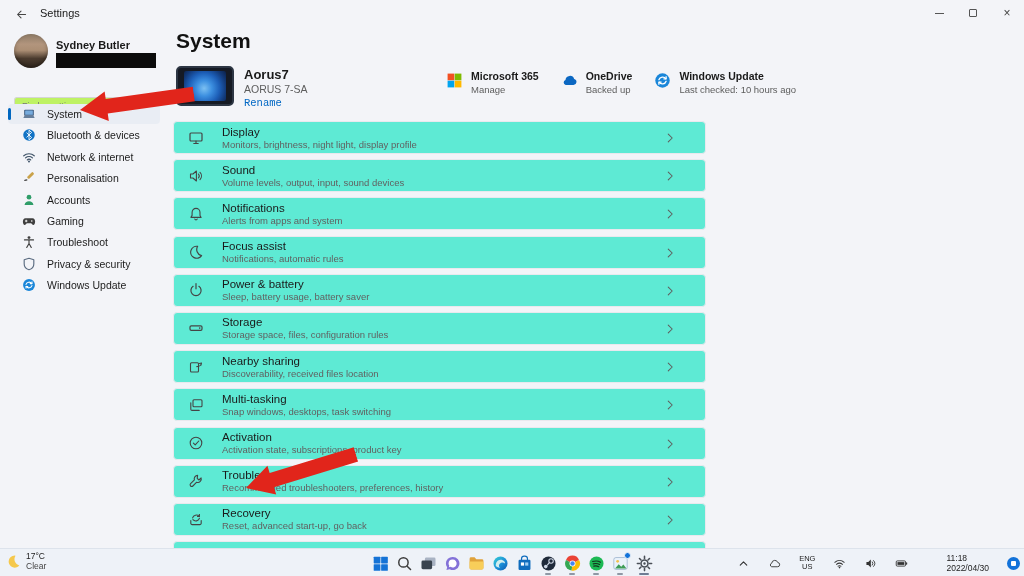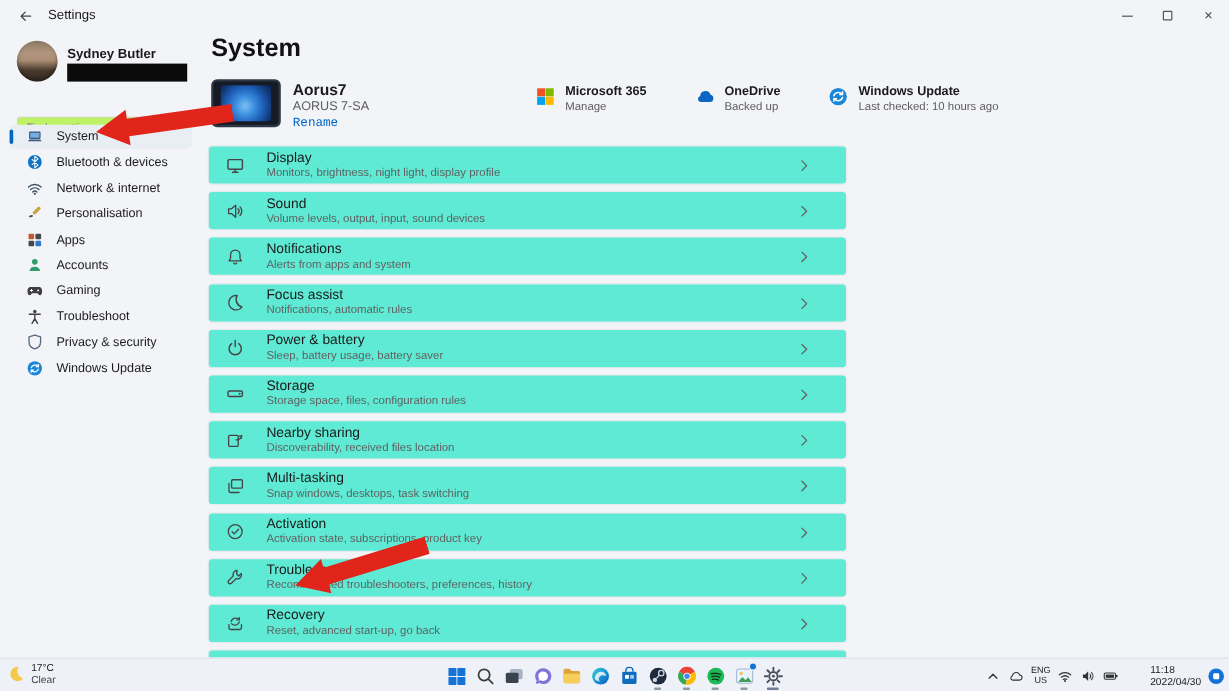--- a/index.html
+++ b/index.html
@@ -38,21 +38,21 @@
   
   .main { position:absolute; left:168px; top:26px; right:0; bottom:28px; overflow:hidden; }
   .page-title { position:absolute; left:8px; top:3px; font-size:21px; font-weight:600; color:#111; }
   .device-thumb { position:absolute; left:8px; top:40px; width:58px; height:40px; border-radius:5px;
                   background:#151a24; border:2px solid #2d3644; overflow:hidden; }
   .device-thumb .bloom { position:absolute; left:6px; top:3px; right:6px; bottom:3px; border-radius:2px;
                   background:radial-gradient(circle at 48% 58%, #7cc0f2 0%, #3c8fe0 28%, #1d5fb8 55%, #123a7a 78%, #0b1f45 100%); }
   .device-name { position:absolute; left:76px; top:41px; font-size:13px; font-weight:600; }
   .device-model { position:absolute; left:76px; top:57px; font-size:10.5px; color:#5d5d5d; }
   .device-rename { position:absolute; left:76px; top:71px; font-size:10.5px; color:#0067c4; cursor:pointer;font-family:Liberation Mono, monospace; }
-  .status-row { position:absolute; left:278px; top:44px; display:flex; gap:40px; }
+  .status-row { position:absolute; left:278px; top:44px; display:flex; gap:22px; }
   .status-card { display:flex; align-items:flex-start; gap:8px; }
   .status-card .icon { width:17px; height:17px; display:flex; margin-top:2px; flex:0 0 auto; }
   .status-title { font-size:10.5px; font-weight:600; color:#1a1a1a; white-space:nowrap; }
   .status-sub { font-size:9.5px; color:#5d5d5d; margin-top:2px; white-space:nowrap; }
 
   .settings-list { position:absolute; left:5px; top:95px; width:533px; }
   .card { position:relative; height:33px; margin-bottom:5.2px; background:#5eead4; border:1px solid #e9e9ee;
           border-radius:4px; display:flex; align-items:center; padding-left:14px; cursor:default; }
   .card .icon { width:16px; height:16px; display:flex; margin-right:18px; flex:0 0 auto; }
   .card-text { display:flex; flex-direction:column; justify-content:center; }
@@ -70,21 +70,21 @@
   .weather-cond { font-size:8.5px; line-height:10px; color:#444; }
   .tb-apps { position:absolute; left:0; right:0; top:0; height:28px; display:flex; justify-content:center;
              align-items:center; gap:7px; }
   .tb-app { position:relative; width:17px; height:24px; display:flex; align-items:center; justify-content:center; }
   .tb-app .icon { width:17px; height:17px; display:flex; }
   .run-ind { position:absolute; bottom:0; left:50%; transform:translateX(-50%); width:6px; height:2.5px;
              border-radius:2px; background:#8f98a5; }
   .tb-app.active .run-ind { width:10px; background:#6f7d94; }
   .app-badge { position:absolute; top:1px; right:-2px; width:7px; height:7px; border-radius:50%;
                background:#1272d9; border:1px solid #eef2f8; }
-  .tray { position:absolute; right:4px; top:0; height:28px; display:flex; align-items:center; gap:6px; }
+  .tray { position:absolute; right:4px; top:0; height:28px; display:flex; align-items:center; gap:18px; }
   .tray .icon { width:13px; height:13px; display:flex; }
   .tray-lang { font-size:7.5px; line-height:8px; text-align:center; color:#222; }
   .tray-clock { text-align:left; font-size:8.5px; line-height:10px; color:#222; margin-left:20px; }
   .tray-badge { width:13px; height:13px; border-radius:50%; background:#1272d9; display:flex;
                 align-items:center; justify-content:center; }
   .tray-badge::after { content:""; width:5px; height:5px; border-radius:1px; background:#fff; }
 
   
   .arrow { position:absolute; width:115px; height:34px; z-index:60; pointer-events:none; }
   .arrow svg { display:block; }
@@ -162,31 +162,20 @@
         <span class="nav-label">Network &amp; internet</span>
       </div>
       <div class="nav-item">
         <span class="icon">
           <svg viewBox="0 0 16 16">
             <rect x="8.2" y="0.6" width="3.2" height="9" rx="1.2" transform="rotate(45 9.8 5.1)" fill="#caa24a"></rect>
             <path d="M5.6 9.4c-1.2.2-2.4 0-3.4 1.6 1.6.9 3.2.7 4.3-.6z" fill="#555"></path>
           </svg>
         </span>
         <span class="nav-label">Personalisation</span>
-      </div>
-      <div class="nav-item">
-        <span class="icon">
-          <svg viewBox="0 0 16 16">
-            <rect x="2" y="2" width="5.4" height="5.4" rx="1" fill="#c25a33"></rect>
-            <rect x="8.6" y="2" width="5.4" height="5.4" rx="1" fill="#474747"></rect>
-            <rect x="2" y="8.6" width="5.4" height="5.4" rx="1" fill="#474747"></rect>
-            <rect x="8.6" y="8.6" width="5.4" height="5.4" rx="1" fill="#2f78c8"></rect>
-          </svg>
-        </span>
-        <span class="nav-label">Apps</span>
       </div>
       <div class="nav-item">
         <span class="icon">
           <svg viewBox="0 0 16 16">
             <circle cx="8" cy="4.8" r="2.7" fill="#2f9d69"></circle>
             <path d="M2.9 13.6a5.2 5.2 0 0 1 10.2 0z" fill="#2f9d69"></path>
           </svg>
         </span>
         <span class="nav-label">Accounts</span>
       </div>

